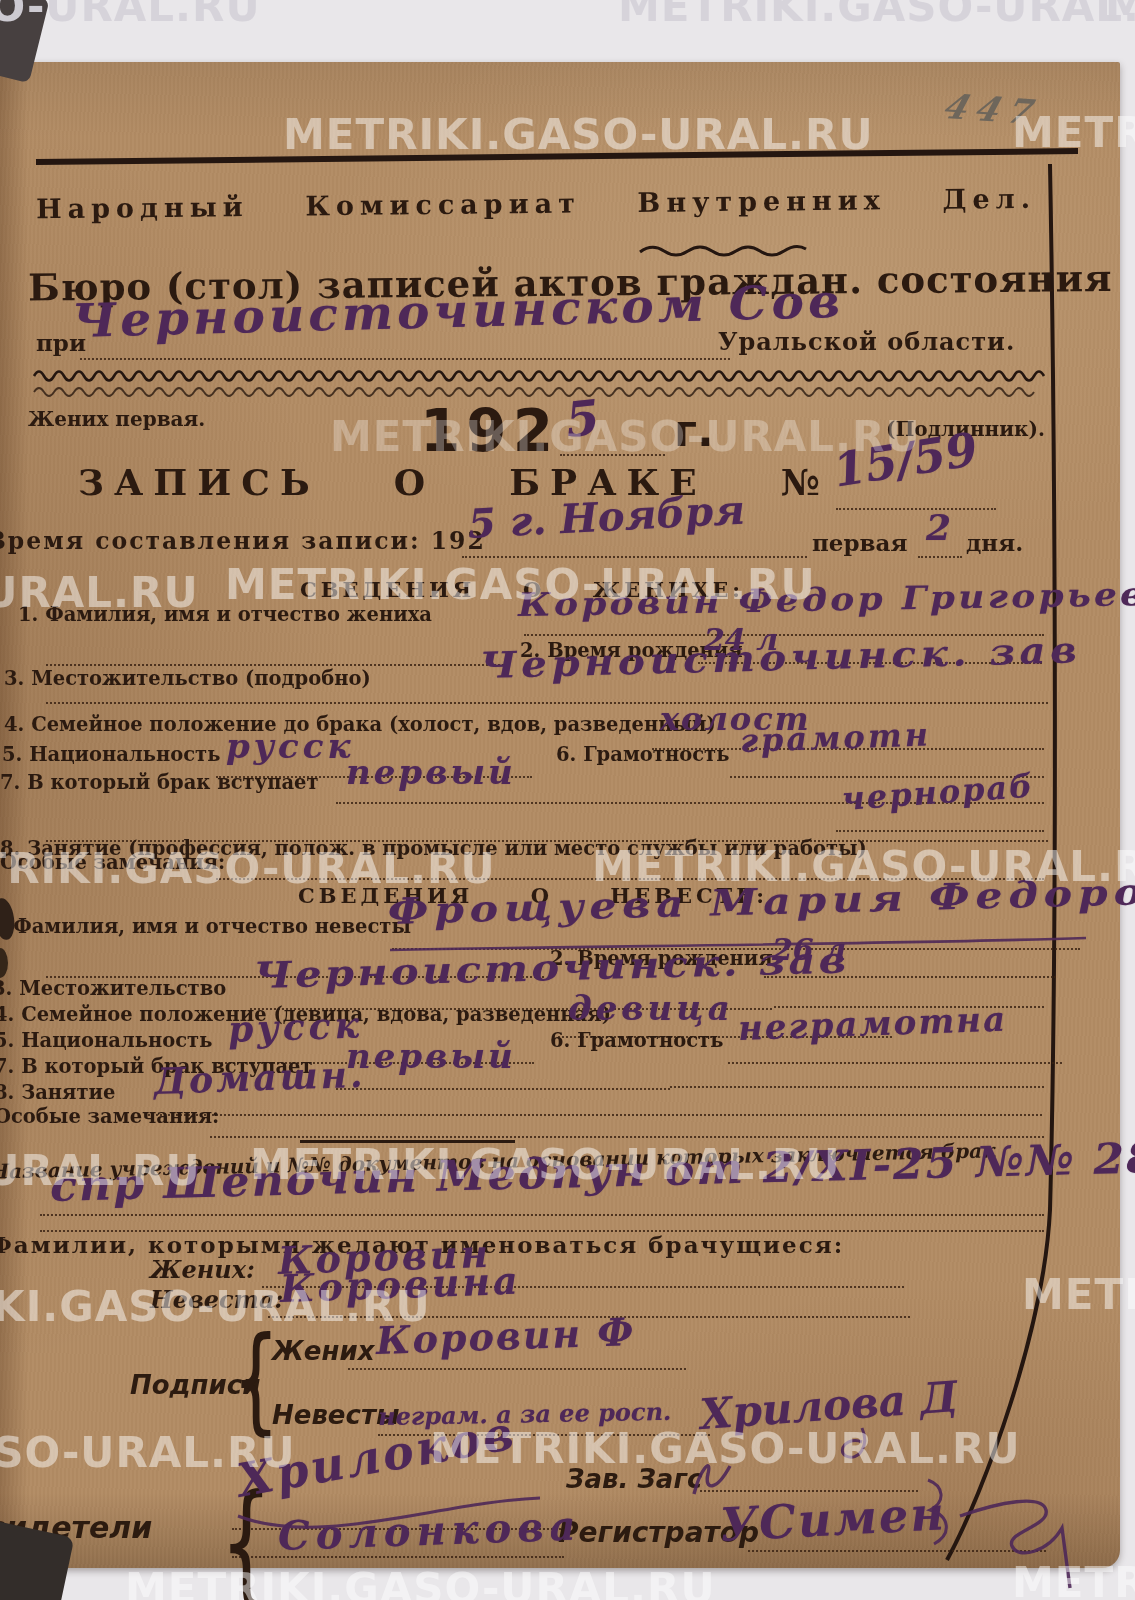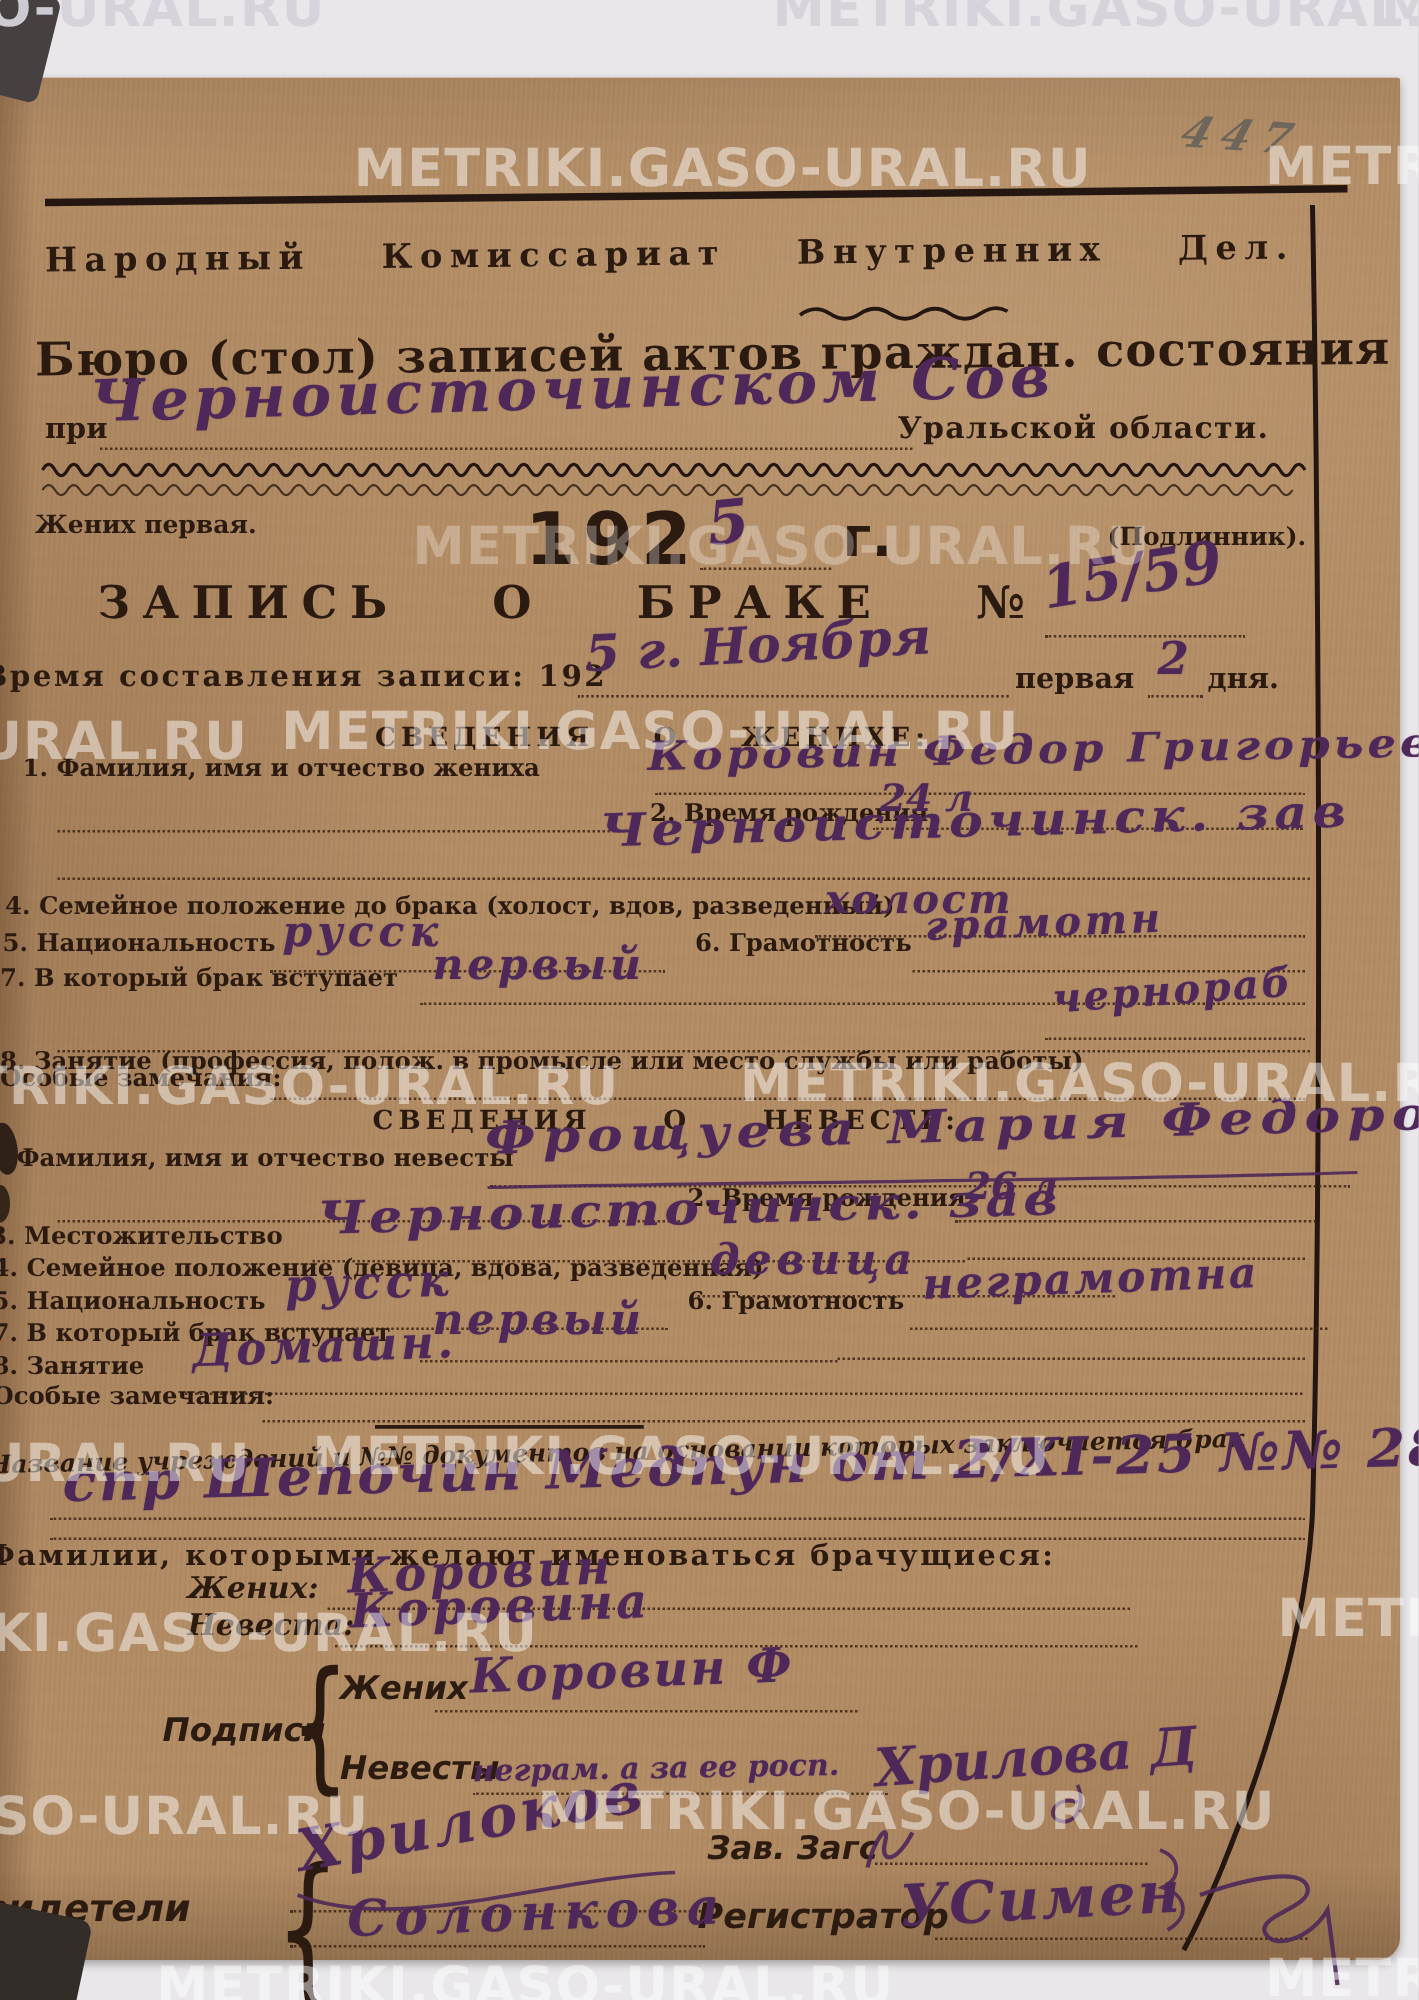--- a/index.html
+++ b/index.html
@@ -99,20 +99,21 @@
 
   <div class="pr" style="left:6px;top:604px;font-size:19.5px;margin-left:12px;">1. Фамилия, имя и отчество жениха</div>
   <div class="hw" style="left:518px;top:586px;font-size:32px;letter-spacing:3px;transform:rotate(-1deg) scaleX(1.12);">Коровин Федор Григорьевич</div>
   <div class="dl" style="left:524px;top:634px;width:520px;"></div>
 
   <div class="dl" style="left:46px;top:664px;width:462px;"></div>
   <div class="pr" style="left:520px;top:640px;font-size:19.5px;">2. Время рождения</div>
   <div class="hw" style="left:704px;top:622px;font-size:30px;">24 л</div>
   <div class="dl" style="left:698px;top:662px;width:344px;"></div>
 
+  <div class="pr" style="left:4px;top:668px;font-size:19.5px;">3. Местожительство (подробно)</div>
   <div class="hw" style="left:480px;top:644px;font-size:36px;letter-spacing:4px;transform:rotate(-1.5deg) scaleX(1.12);">Черноисточинск. зав</div>
   <div class="dl" style="left:46px;top:702px;width:1002px;"></div>
 
   <div class="pr" style="left:4px;top:714px;font-size:19.5px;">4. Семейное положение до брака (холост, вдов, разведенный)</div>
   <div class="hw" style="left:660px;top:700px;font-size:32px;letter-spacing:2px;">холост</div>
   <div class="dl" style="left:652px;top:748px;width:392px;"></div>
 
   <div class="pr" style="left:2px;top:744px;font-size:19.5px;">5. Национальность</div>
   <div class="hw" style="left:226px;top:726px;font-size:34px;letter-spacing:4px;">русск</div>
   <div class="dl" style="left:216px;top:776px;width:316px;"></div>

